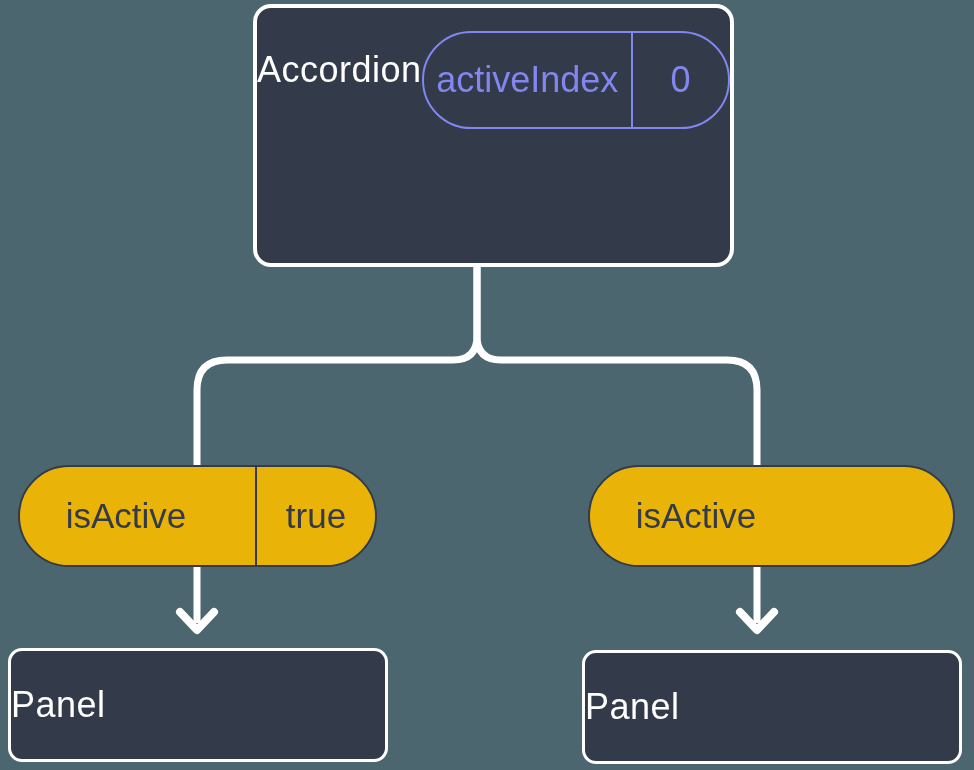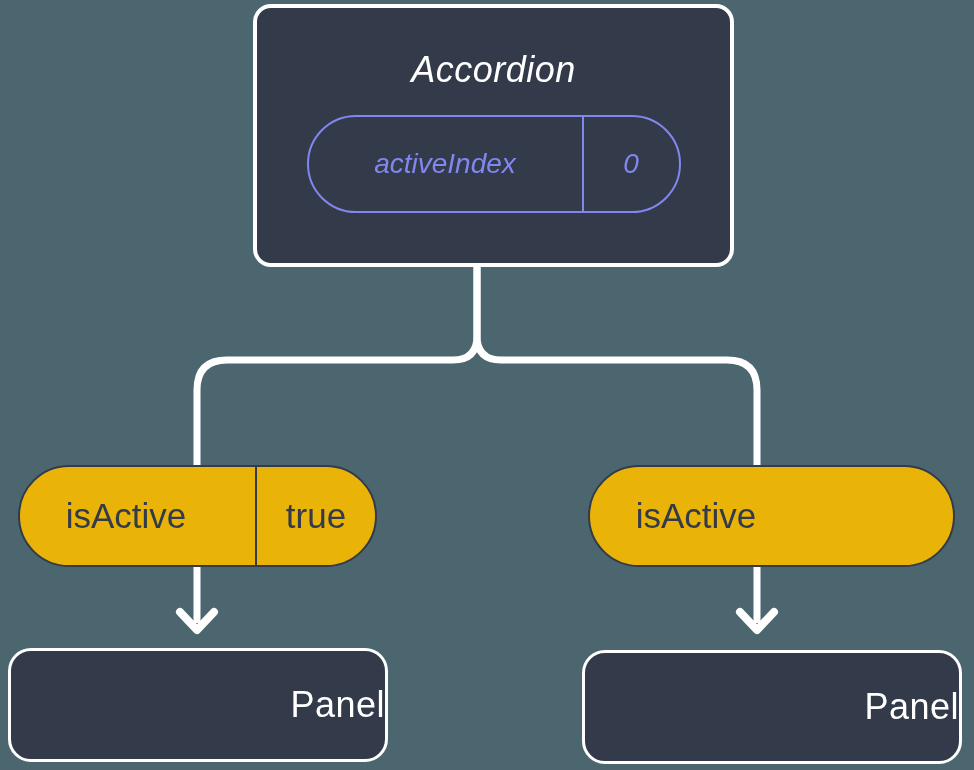--- a/index.html
+++ b/index.html
@@ -44,42 +44,40 @@
     border: 4px solid #FFFFFF;
     color: #FFFFFF;
   }
   .root-node {
     left: 253px;
     top: 4px;
     width: 481px;
     height: 263px;
     border-radius: 18px;
     display: flex;
-    flex-direction: column;
-    align-items: center;
-    font-style: italic;
+    flex-direction: row;
   }
   .root-title {
     margin-top: 40px;
     font-size: 36px;
     font-weight: 500;
     letter-spacing: 0.5px;
     line-height: 44px;
   }
   .prop-pill-outline {
     margin-top: 23px;
     box-sizing: border-box;
     width: 374px;
     height: 98px;
     border: 2.5px solid #8187EF;
     border-radius: 49px;
     display: flex;
     align-items: stretch;
     color: #8187EF;
-    font-size: 28px;
+    font-size: 36px;
     overflow: hidden;
   }
   .prop-pill-outline .cell-name {
     flex: 1;
     display: flex;
     align-items: center;
     justify-content: center;
   }
   .prop-pill-outline .cell-value {
     width: 95px;
@@ -121,24 +119,24 @@
   .prop-pill-filled .cell-value {
     flex: 1;
     border-left: 2.5px solid #333A4A;
     display: flex;
     align-items: center;
     justify-content: center;
     margin-left: 23px;
   }
   .panel-node {
     border-width: 3.5px;
-    border-radius: 23px;
+    border-radius: 14px;
     display: flex;
     align-items: center;
-    justify-content: flex-end;
+    justify-content: flex-start;
     font-size: 36px;
     font-weight: 500;
     letter-spacing: 0.5px;
   }
   #panel-left {
     left: 8px;
     top: 648px;
     width: 380px;
     height: 114px;
   }

